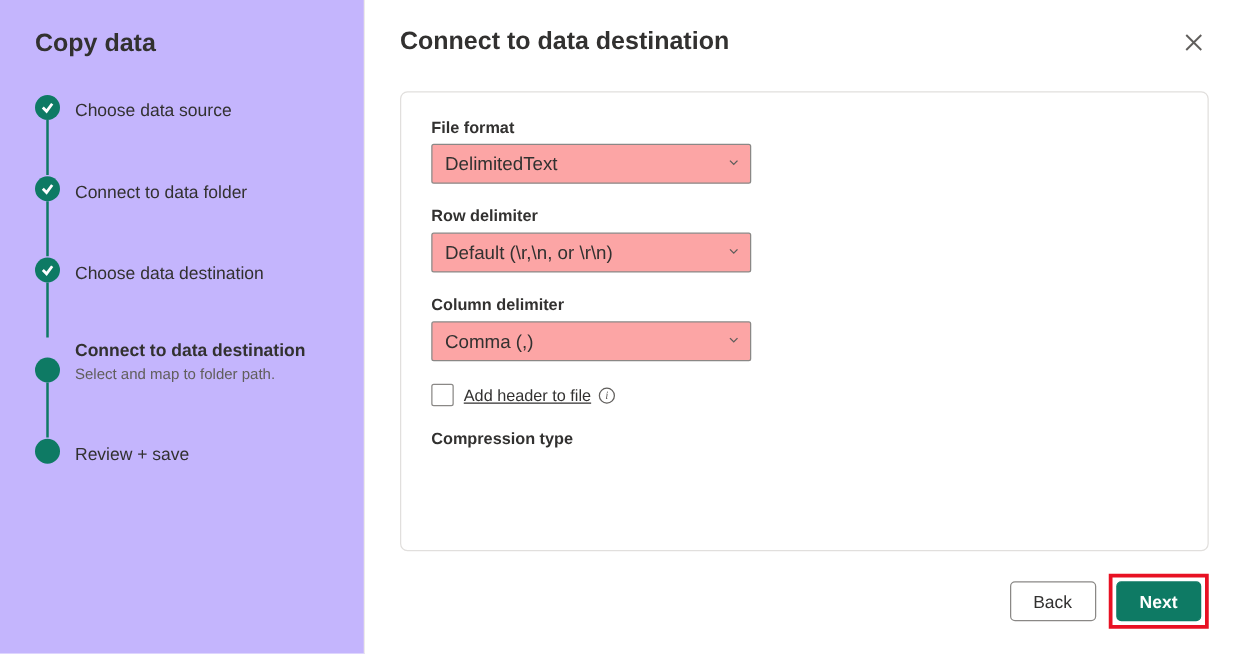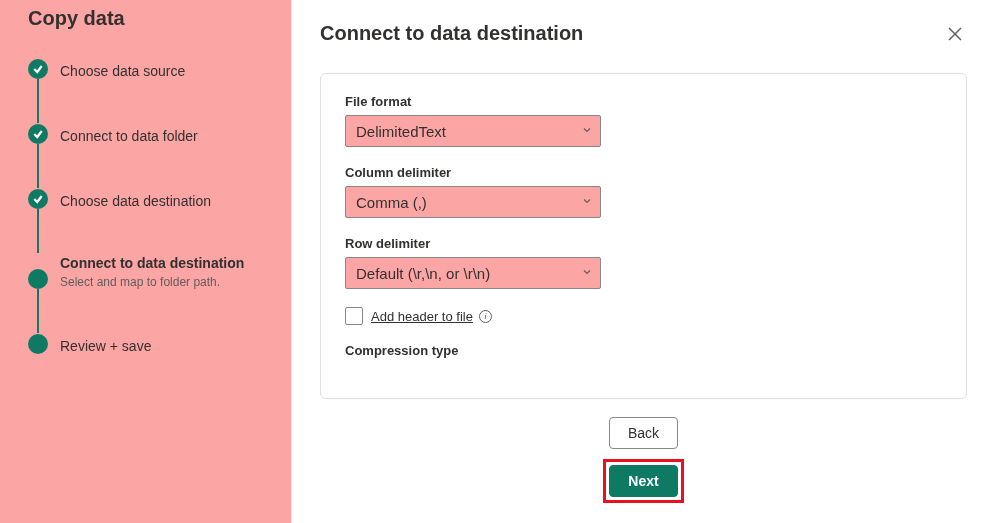--- a/index.html
+++ b/index.html
@@ -12,22 +12,22 @@
       font-size: 14px;
       color: #323130;
       background: #fff;
       width: 995px;
       height: 523px;
       display: flex;
       overflow: hidden;
     }
     .sidebar {
       width: 292px;
-      background: #fca5a5;
-      padding: 7px 20px 20px 28px;
+      background: #c4b5fd;
+      padding: 24px 20px 20px 28px;
       border-right: 1px solid #edebe9;
     }
     .sidebar-title {
       font-size: 20px;
       font-weight: 600;
       margin-bottom: 28px;
     }
     .steps {
       display: flex;
       flex-direction: column;
@@ -190,24 +190,24 @@
       display: inline-flex;
       align-items: center;
       justify-content: center;
       font-size: 9px;
       color: #605e5c;
       font-style: italic;
       font-family: Georgia, serif;
     }
     .footer {
       display: flex;
+      justify-content: flex-end;
       gap: 10px;
       margin-top: 18px;
       align-items: center;
-      flex-direction: column;
     }
     .btn {
       height: 32px;
       padding: 0 18px;
       border-radius: 4px;
       font-size: 14px;
       cursor: pointer;
       font-family: inherit;
     }
     .btn-secondary {
@@ -299,43 +299,43 @@
         <div class="select">DelimitedText</div>
         <span class="select-caret">
           <svg viewBox="0 0 16 16">
               <polyline points="4,6 8,10 12,6"></polyline>
             </svg>
         </span>
       </div>
     </div>
 
     <div class="field">
+      <div class="field-label">Row delimiter</div>
+      <div class="select-wrap">
+        <div class="select">Default (\r,\n, or \r\n)</div>
+        <span class="select-caret">
+          <svg viewBox="0 0 16 16">
+              <polyline points="4,6 8,10 12,6"></polyline>
+            </svg>
+        </span>
+      </div>
+    </div>
+
+    <div class="field">
       <div class="field-label">Column delimiter</div>
       <div class="select-wrap">
         <div class="select">Comma (,)</div>
         <span class="select-caret">
           <svg viewBox="0 0 16 16">
               <polyline points="4,6 8,10 12,6"></polyline>
             </svg>
         </span>
       </div>
     </div>
 
-    <div class="field">
-      <div class="field-label">Row delimiter</div>
-      <div class="select-wrap">
-        <div class="select">Default (\r,\n, or \r\n)</div>
-        <span class="select-caret">
-          <svg viewBox="0 0 16 16">
-              <polyline points="4,6 8,10 12,6"></polyline>
-            </svg>
-        </span>
-      </div>
-    </div>
-
     <div class="checkbox-row">
       <div class="checkbox"></div>
       <span class="checkbox-label">Add header to file</span>
       <span class="info-icon">i</span>
     </div>
 
     <div class="field">
       <div class="field-label">Compression type</div>
     </div>
   </div>

